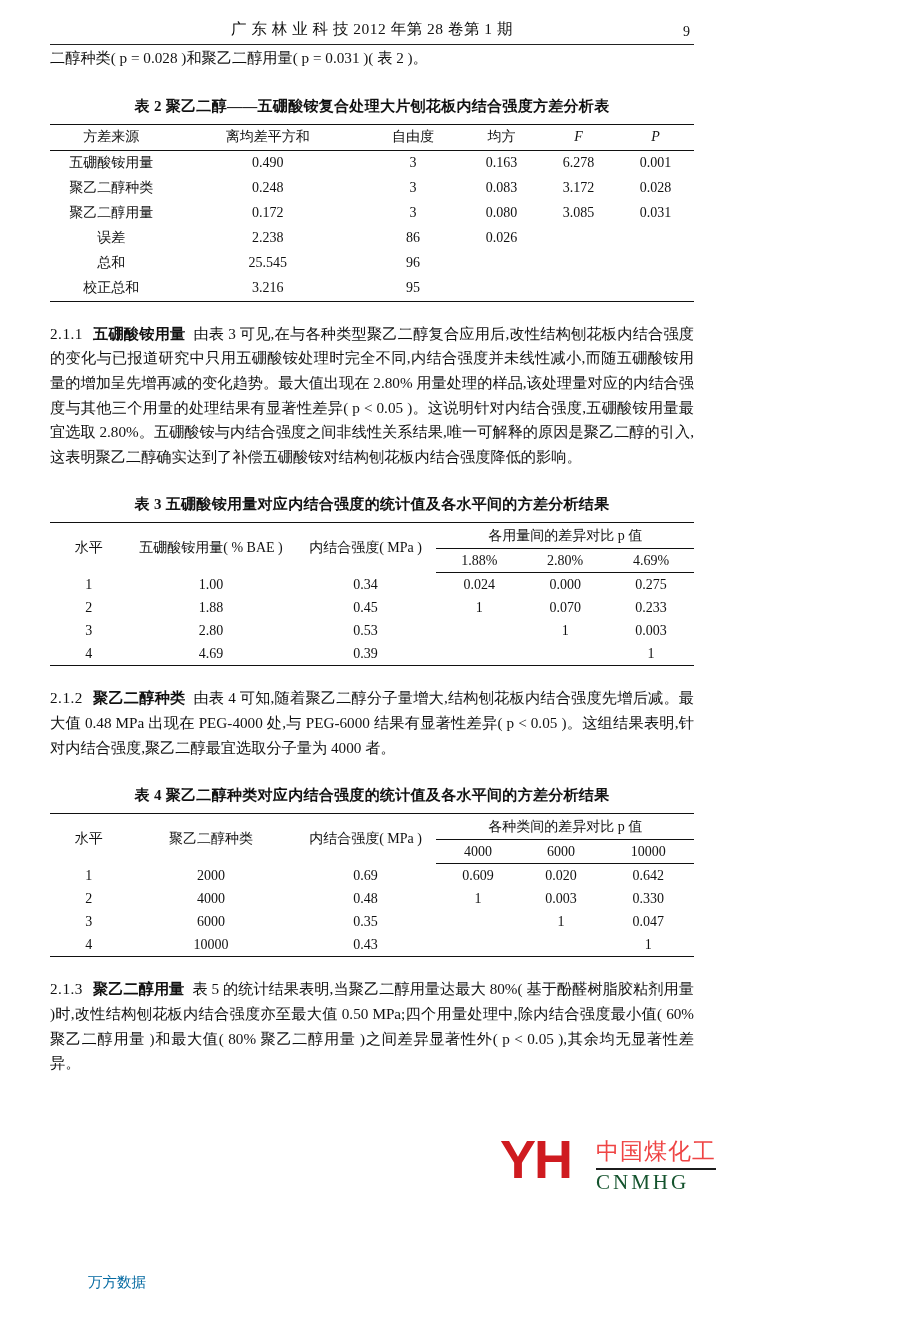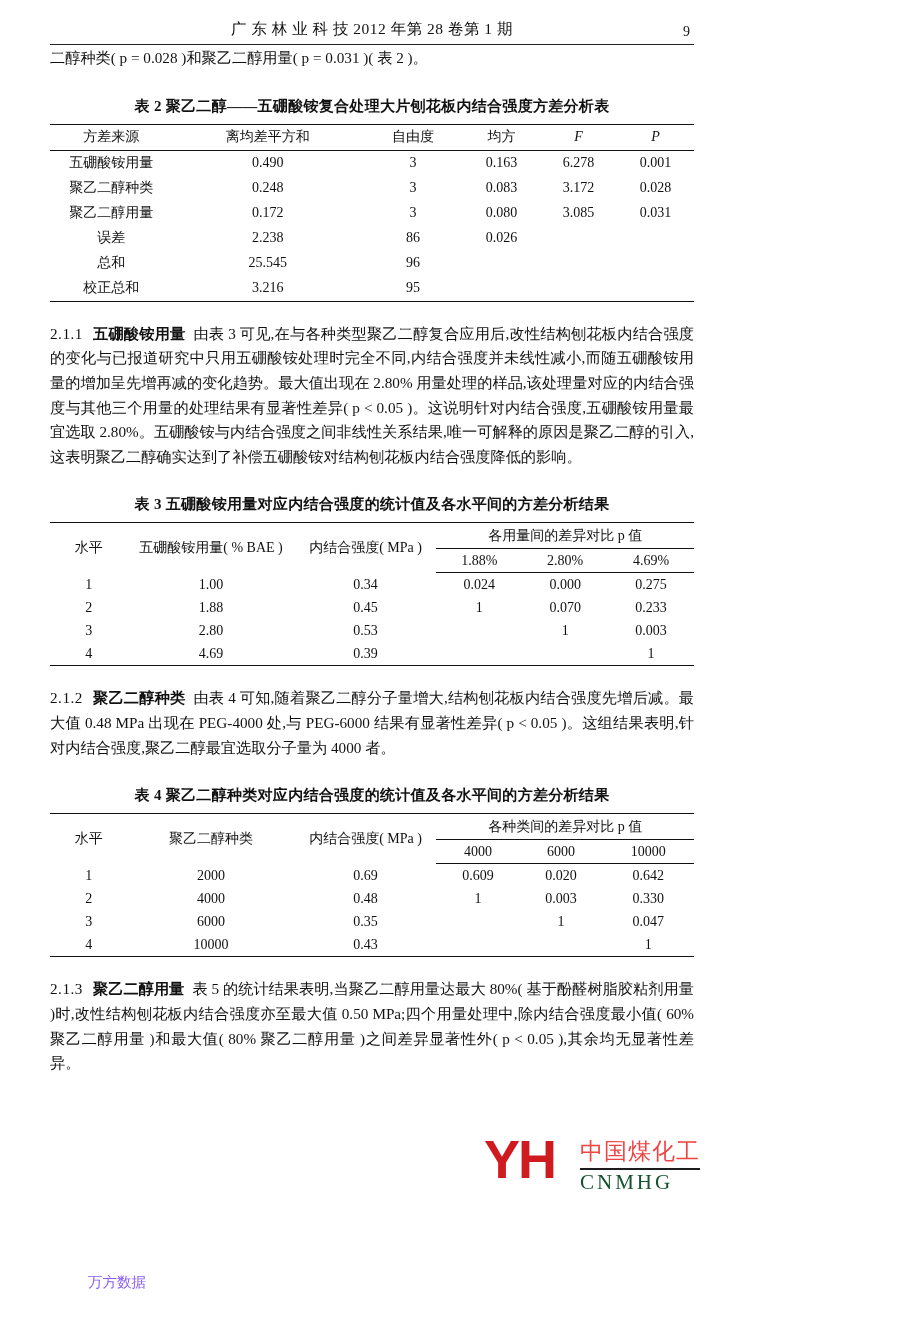--- a/index.html
+++ b/index.html
@@ -106,21 +106,21 @@
   .t3 col.c1 { width: 12%; }
   .t3 col.c2 { width: 26%; }
   .t3 col.c3 { width: 22%; }
   .t4 col.c1 { width: 12%; }
   .t4 col.c2 { width: 26%; }
   .t4 col.c3 { width: 22%; }
 
   
   .watermark {
     position: absolute;
-    left: 484px;
+    left: 500px;
     top: 1130px;
     width: 300px;
     height: 80px;
     pointer-events: none;
   }
   .wm-logo {
     position: absolute;
     left: 0;
     top: 2px;
     font-family: "Liberation Sans", sans-serif;
@@ -150,21 +150,21 @@
     color: #14532d;
     letter-spacing: 3px;
   }
 
   
   .footer {
     position: absolute;
     left: 88px;
     bottom: 26px;
     font-size: 14.5px;
-    color: #8b5cf6;
+    color: #0369a1;
   }
 </style>
 </head>
 <body>
 
 <div class="page">
 
   <div class="header">
     <div class="header-title">广 东 林 业 科 技   2012 年第 28 卷第 1 期</div>
     <div class="page-number">9</div>

